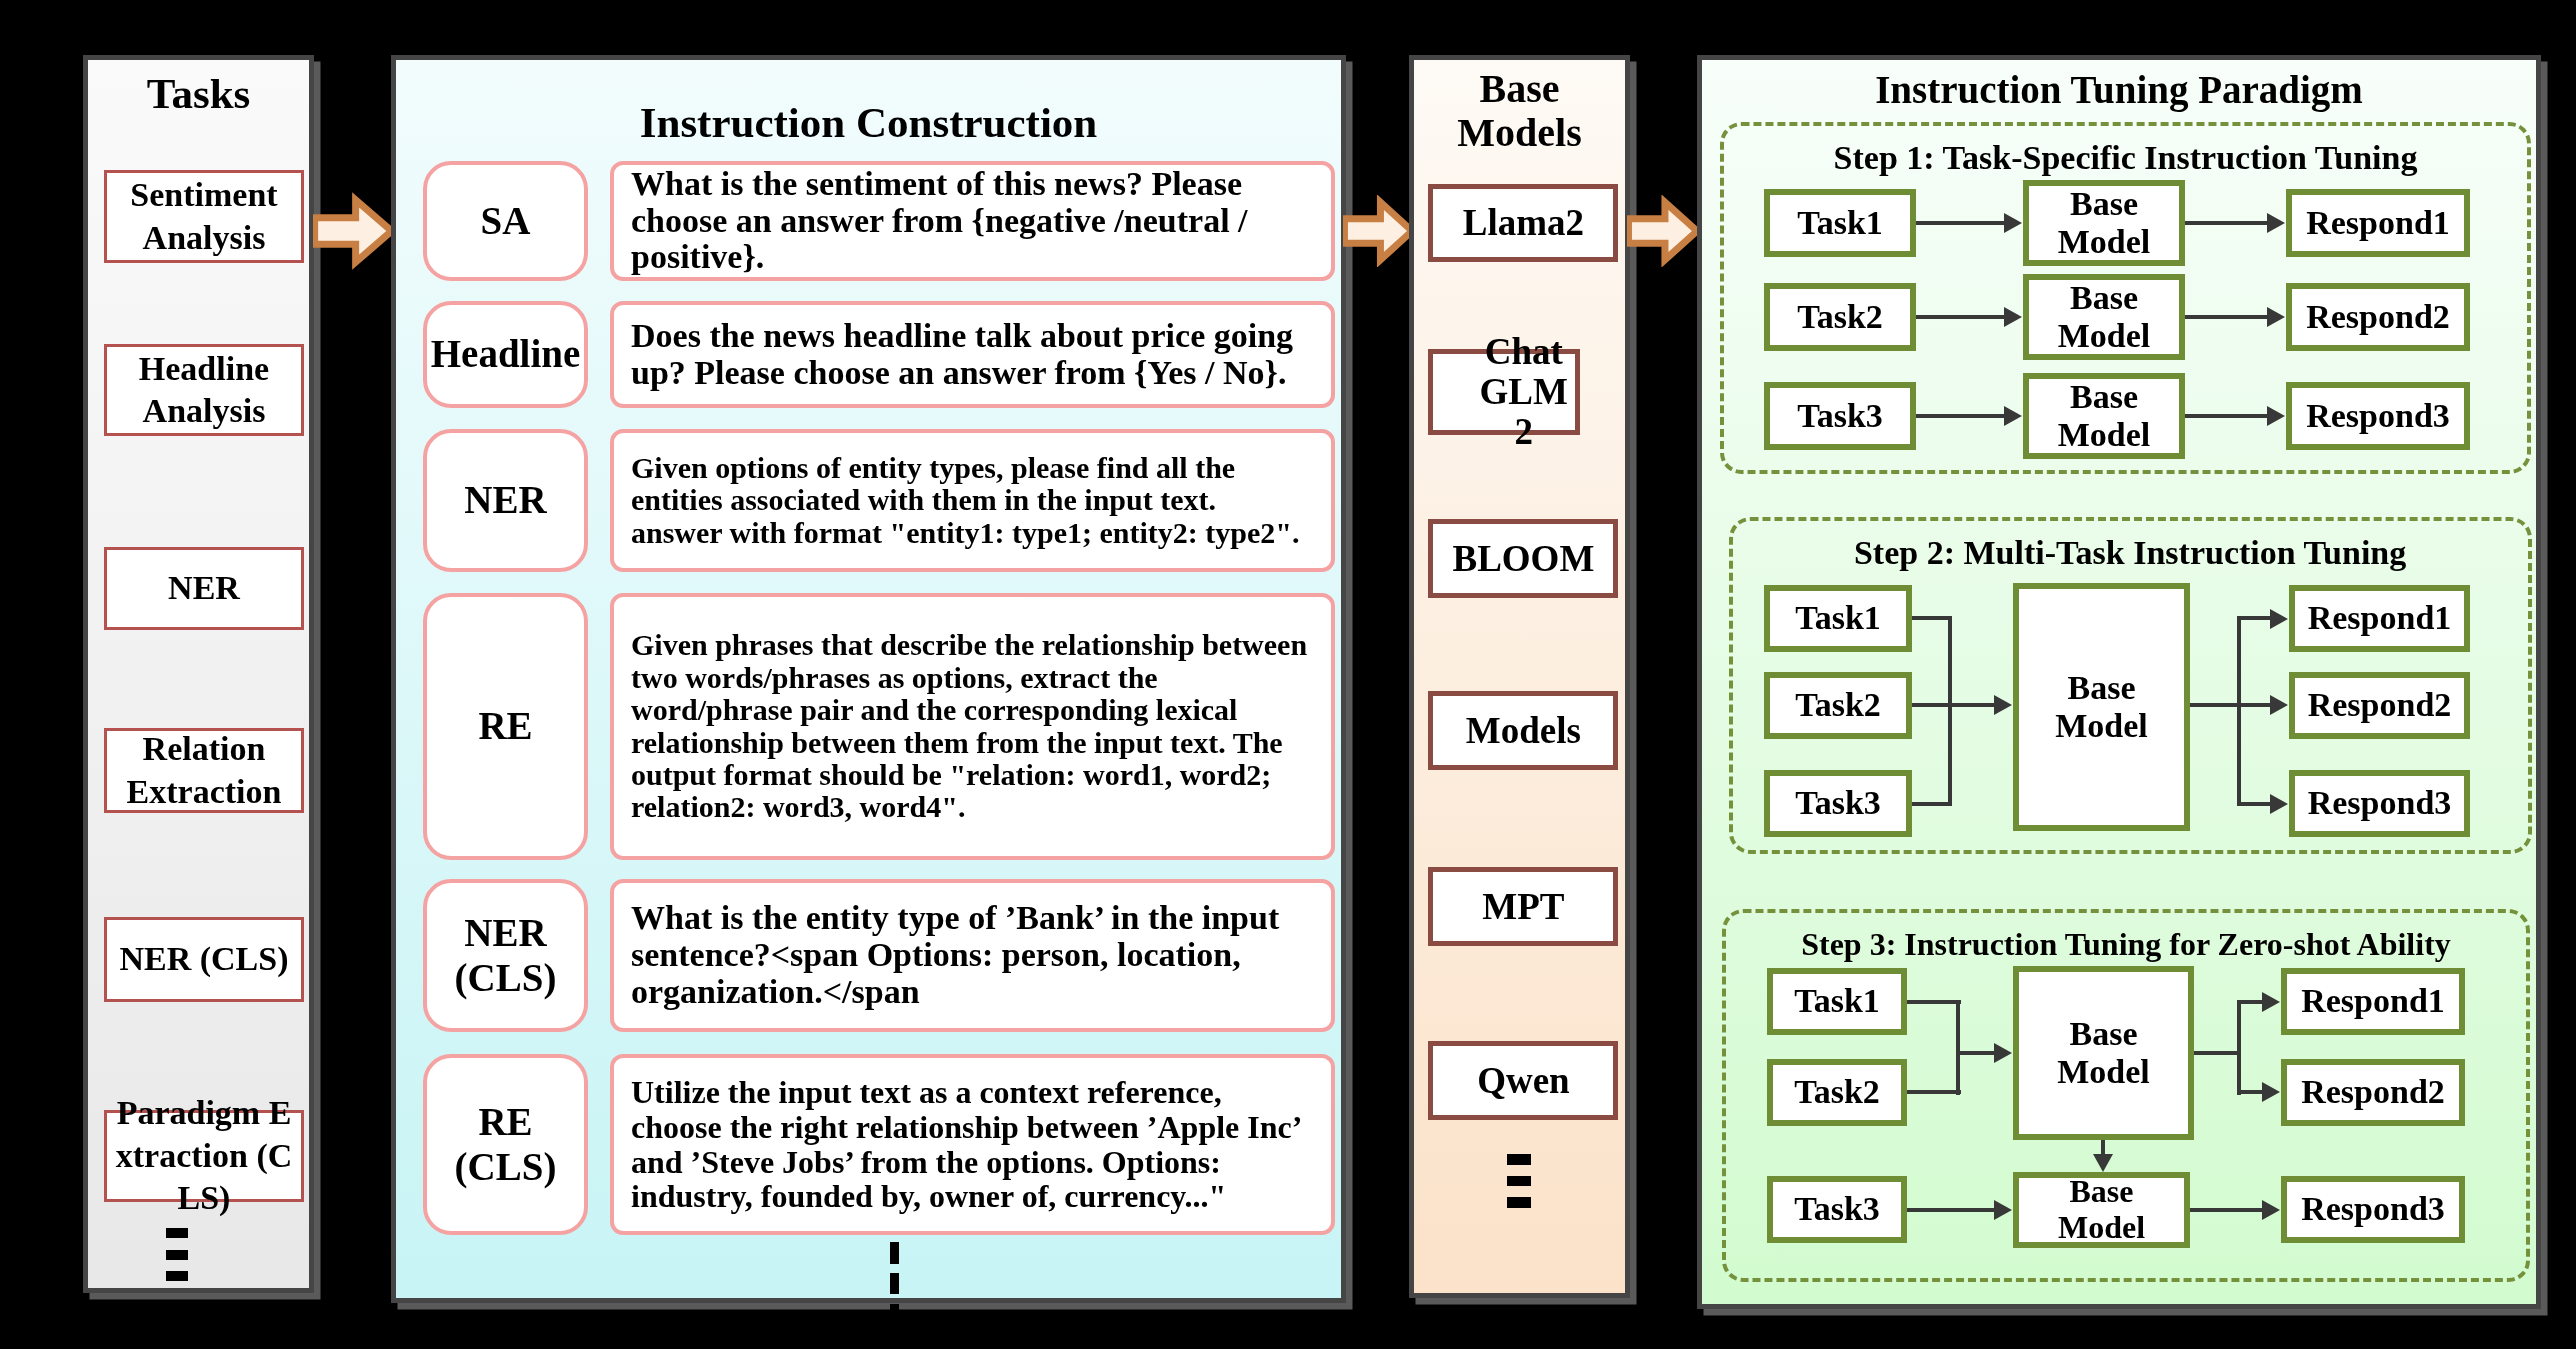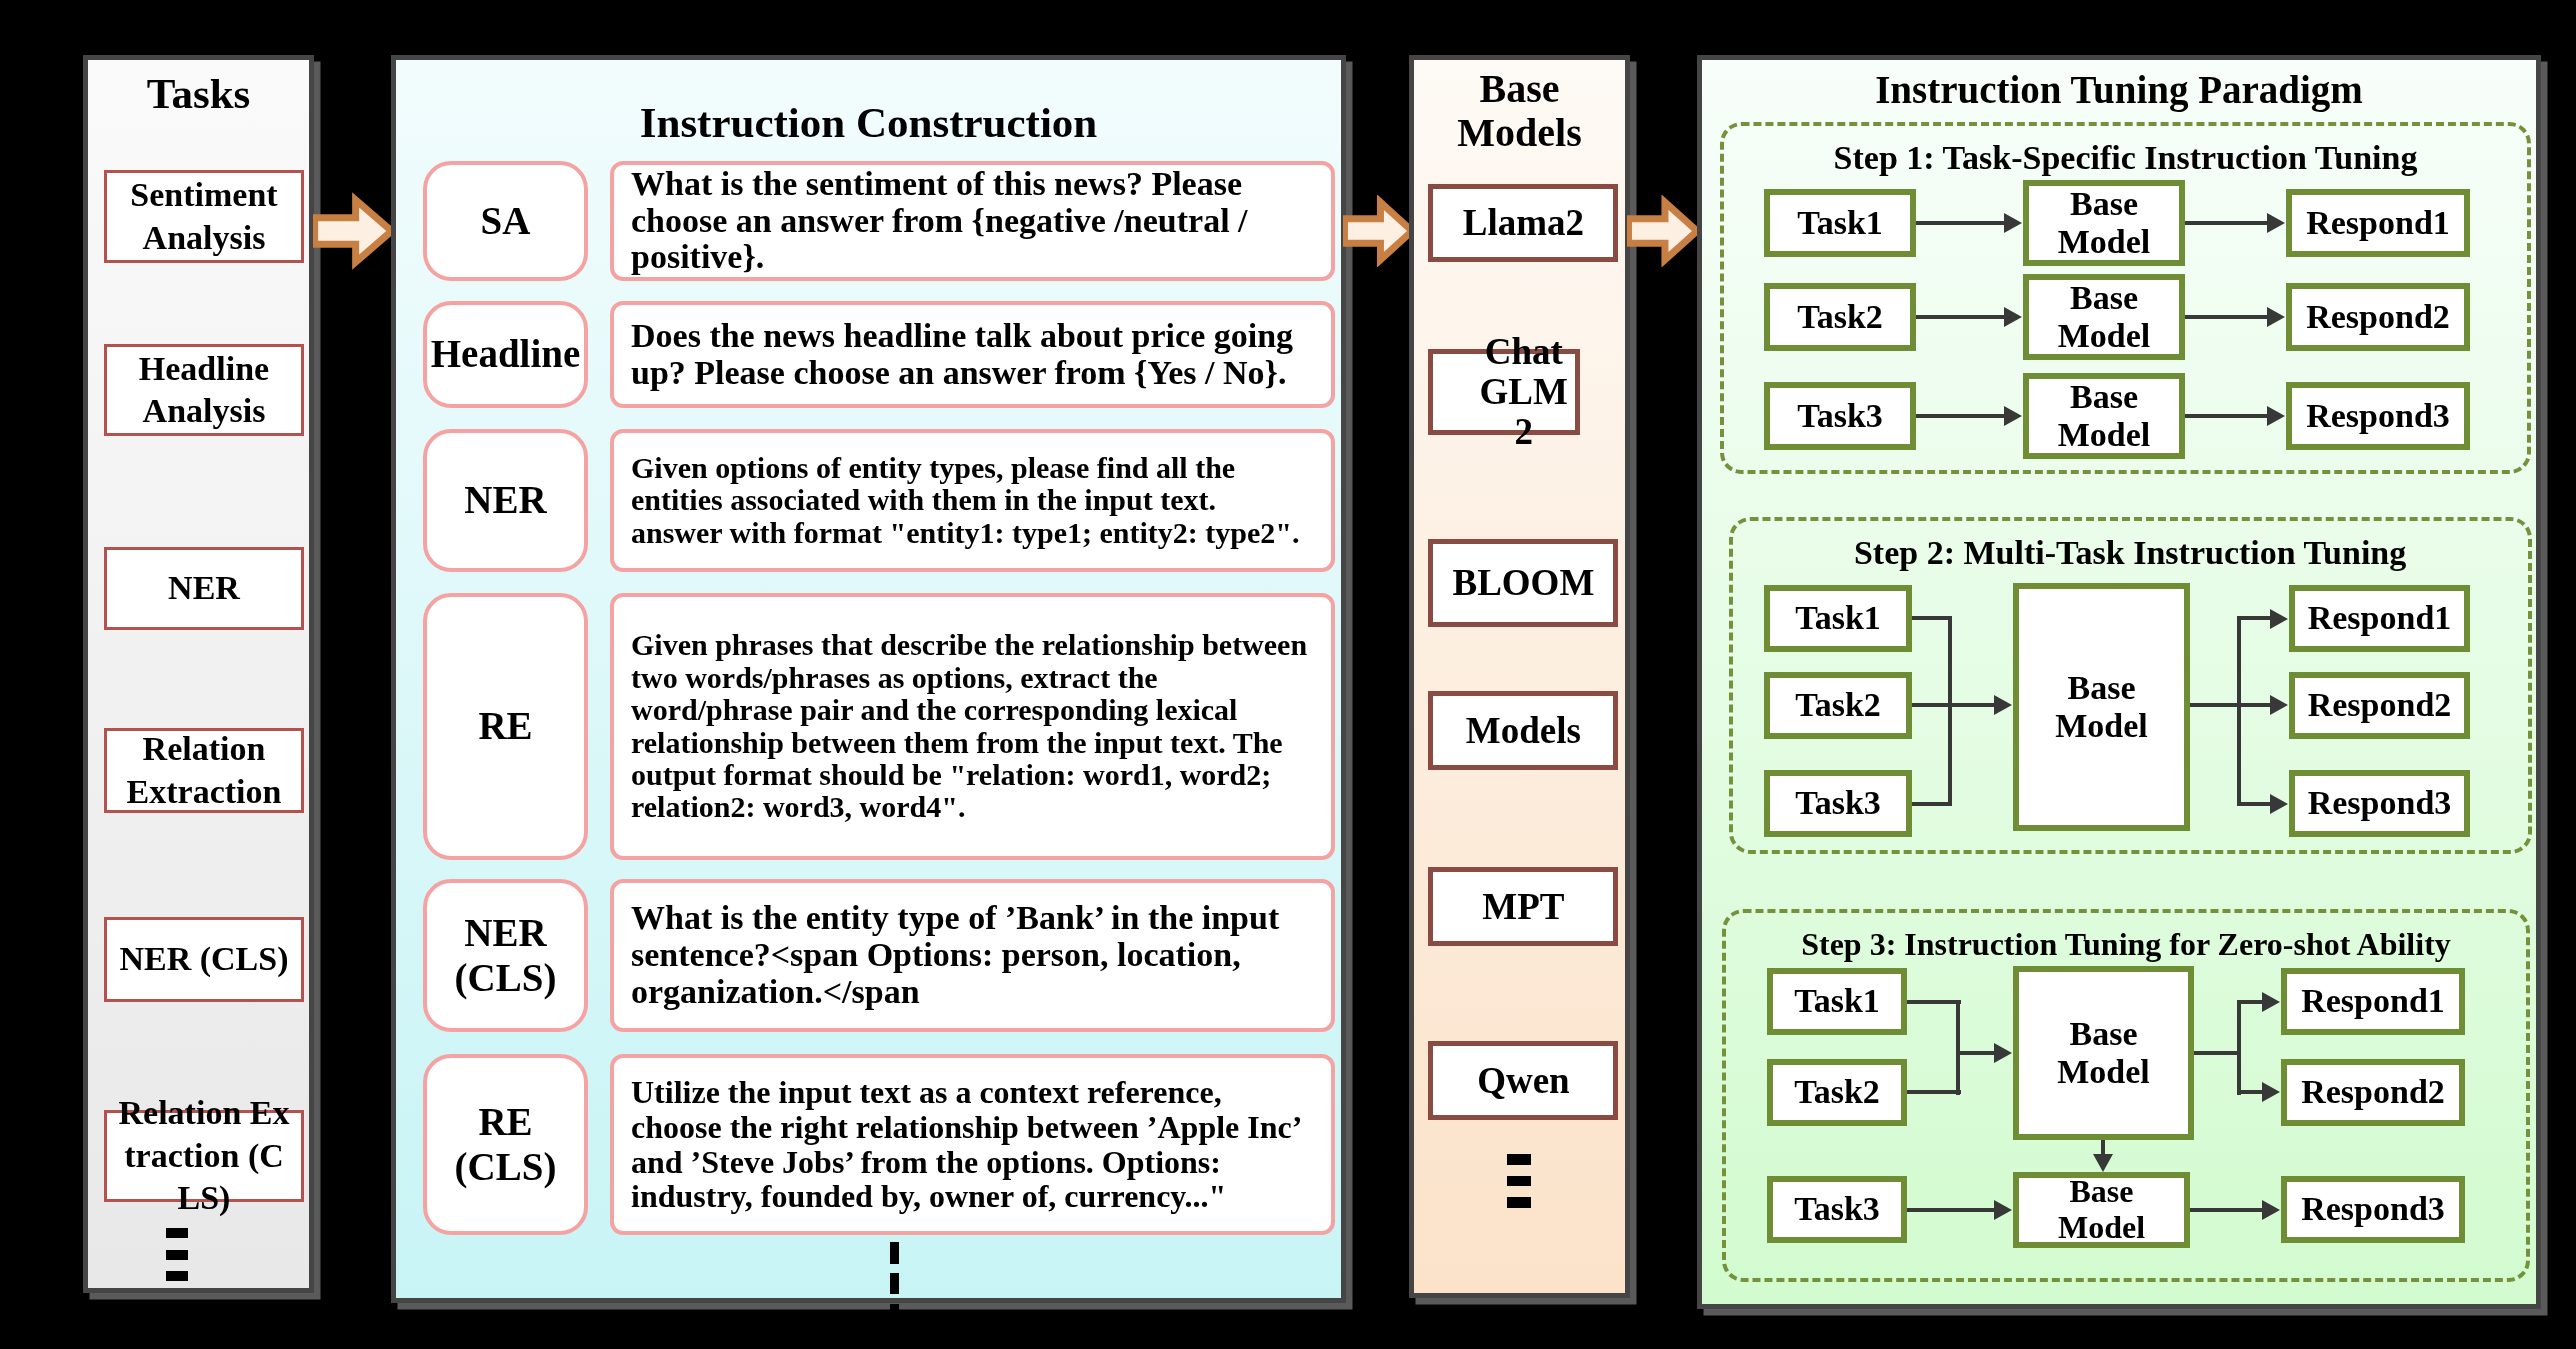--- a/index.html
+++ b/index.html
@@ -48,21 +48,21 @@
 
 <div id="stage">
 
   <div id="tasks-panel" class="panel">
     <div class="panel-title" style="top:10px;font-size:43px;">Tasks</div>
     <div class="box task-box" style="left:16px;top:110px;width:200px;height:93px;">Sentiment Analysis</div>
     <div class="box task-box" style="left:16px;top:284px;width:200px;height:92px;">Headline Analysis</div>
     <div class="box task-box" style="left:16px;top:487px;width:200px;height:83px;">NER</div>
     <div class="box task-box" style="left:16px;top:668px;width:200px;height:85px;">Relation Extraction</div>
     <div class="box task-box" style="left:16px;top:857px;width:200px;height:85px;">NER (CLS)</div>
-    <div class="box task-box break-all" style="left:16px;top:1050px;width:200px;height:92px;">Relation Extraction (CLS)</div>
+    <div class="box task-box break-all" style="left:16px;top:1050px;width:200px;height:92px;">Paradigm Extraction (CLS)</div>
     <div class="dots" style="left:78px;top:1168px;gap:11.5px;">
       <span style="width:21.5px;height:10px;"></span>
         <span style="width:21.5px;height:10px;"></span>
         <span style="width:21.5px;height:10px;"></span>
     </div>
   </div>
 
   <svg class="flow-arrow" style="left:313px;top:192px;" width="82" height="78" viewBox="0 0 100 100" preserveAspectRatio="none">
     <polygon points="2,33 52,33 52,10 96,50 52,90 52,67 2,67" style="fill:var(--arrow-fill);stroke:var(--arrow-stroke);" stroke-width="7" vector-effect="non-scaling-stroke"></polygon>
   </svg>
@@ -96,21 +96,21 @@
   </div>
 
   <svg class="flow-arrow" style="left:1343px;top:195px;" width="72" height="72" viewBox="0 0 100 100" preserveAspectRatio="none">
     <polygon points="2,33 52,33 52,10 96,50 52,90 52,67 2,67" style="fill:var(--arrow-fill);stroke:var(--arrow-stroke);" stroke-width="7" vector-effect="non-scaling-stroke"></polygon>
   </svg>
 
   <div id="models-panel" class="panel">
     <div class="panel-title" style="top:7.2px;font-size:40px;">Base Models</div>
     <div class="box model-box" style="left:14.4px;top:124px;width:190px;height:78px;">Llama2</div>
     <div class="box model-box" style="left:14.4px;top:289px;width:152px;height:86px;padding-left:43px;">ChatGLM2</div>
-    <div class="box model-box" style="left:14.4px;top:459px;width:190px;height:88px;margin-top:20px;">BLOOM</div>
+    <div class="box model-box" style="left:14.4px;top:459px;width:190px;height:79px;">BLOOM</div>
     <div class="box model-box" style="left:14.4px;top:631px;width:190px;height:79px;">Models</div>
     <div class="box model-box" style="left:14.4px;top:807px;width:190px;height:79px;">MPT</div>
     <div class="box model-box" style="left:14.4px;top:981px;width:190px;height:79px;">Qwen</div>
     <div class="dots" style="left:93px;top:1094px;gap:10.8px;">
       <span style="width:24.4px;height:10.8px;"></span>
         <span style="width:24.4px;height:10.8px;"></span>
         <span style="width:24.4px;height:10.8px;"></span>
     </div>
   </div>
 

